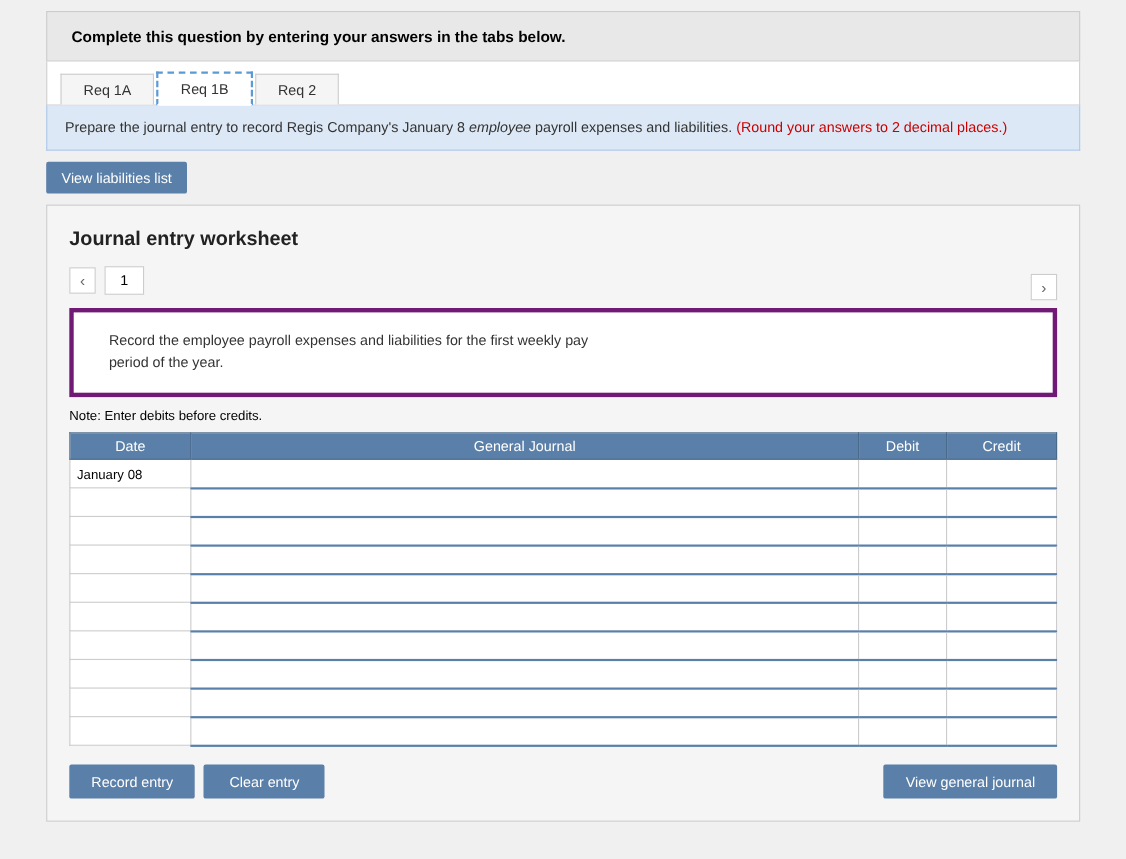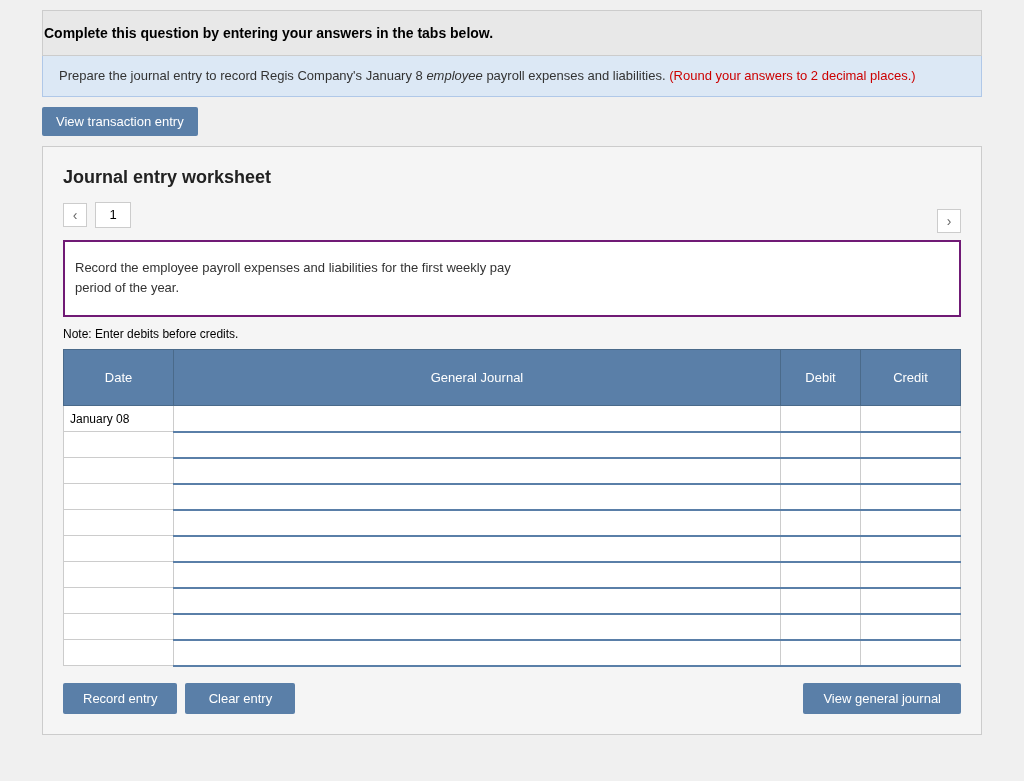--- a/index.html
+++ b/index.html
@@ -10,21 +10,21 @@
       padding: 10px;
     }
     .outer-container {
       max-width: 940px;
       margin: 0 auto;
       background: #f0f0f0;
     }
     .instruction-bar {
       background: #e8e8e8;
       border: 1px solid #ccc;
-      padding: 14px 1px;
+      padding: 14px 22px;
       font-weight: bold;
       font-size: 14px;
       margin-bottom: 0;
     }
     .tabs-container {
       background: #fff;
       border: 1px solid #ccc;
       border-top: none;
       display: flex;
       align-items: flex-end;
@@ -109,42 +109,42 @@
       background: #fff;
       width: 36px;
       height: 26px;
       display: flex;
       align-items: center;
       justify-content: center;
       font-size: 13px;
     }
     .description-box {
       background: #fff;
-      border: 2px solid #701a75;
-      padding: 16px 10px;
+      border: 4px solid #701a75;
+      padding: 16px 32px;
       font-size: 13px;
       line-height: 1.6;
       color: #333;
       margin-bottom: 10px;
     }
     .note-text {
       color: #000000;
       font-size: 12px;
       margin-bottom: 8px;
     }
     .journal-table {
       width: 100%;
       border-collapse: collapse;
       font-size: 13px;
       margin-bottom: 16px;
     }
     .journal-table th {
       background: #5a7fa8;
       color: #fff;
-      padding: 20px 8px;
+      padding: 4px 8px;
       border: 1px solid #4a6a8a;
       text-align: center;
       font-weight: normal;
     }
     .journal-table th.date-col { width: 110px; }
     .journal-table th.gj-col { }
     .journal-table th.debit-col { width: 80px; }
     .journal-table th.credit-col { width: 100px; }
     .journal-table td {
       border: 1px solid #ccc;
@@ -197,28 +197,39 @@
   </style>
 </head>
 <body>
 
 <div class="outer-container">
 
   <div class="instruction-bar">
     <span>Complete this question by entering your answers in the tabs below.</span>
   </div>
 
+  <div class="tabs-container">
+    <div class="tab">
+      <span>Req 1A</span>
+    </div>
+    <div class="tab active">
+      <span>Req 1B</span>
+    </div>
+    <div class="tab">
+      <span>Req 2</span>
+    </div>
+  </div>
 
   <div class="info-bar">
     <span>Prepare the journal entry to record Regis Company's January 8 <em>employee</em> payroll expenses and liabilities.</span>
     <span class="round-note"> (Round your answers to 2 decimal places.)</span>
   </div>
 
   <div class="view-btn-bar">
-    <button class="view-transaction-btn">View transaction entry</button>
+    <button class="view-transaction-btn">View liabilities list</button>
   </div>
 
   <div class="worksheet-container">
     <div class="worksheet-title">Journal entry worksheet</div>
 
     <div class="nav-row-outer">
       <div class="nav-row">
         <button class="nav-arrow">‹</button>
         <div class="page-indicator">1</div>
       </div>

